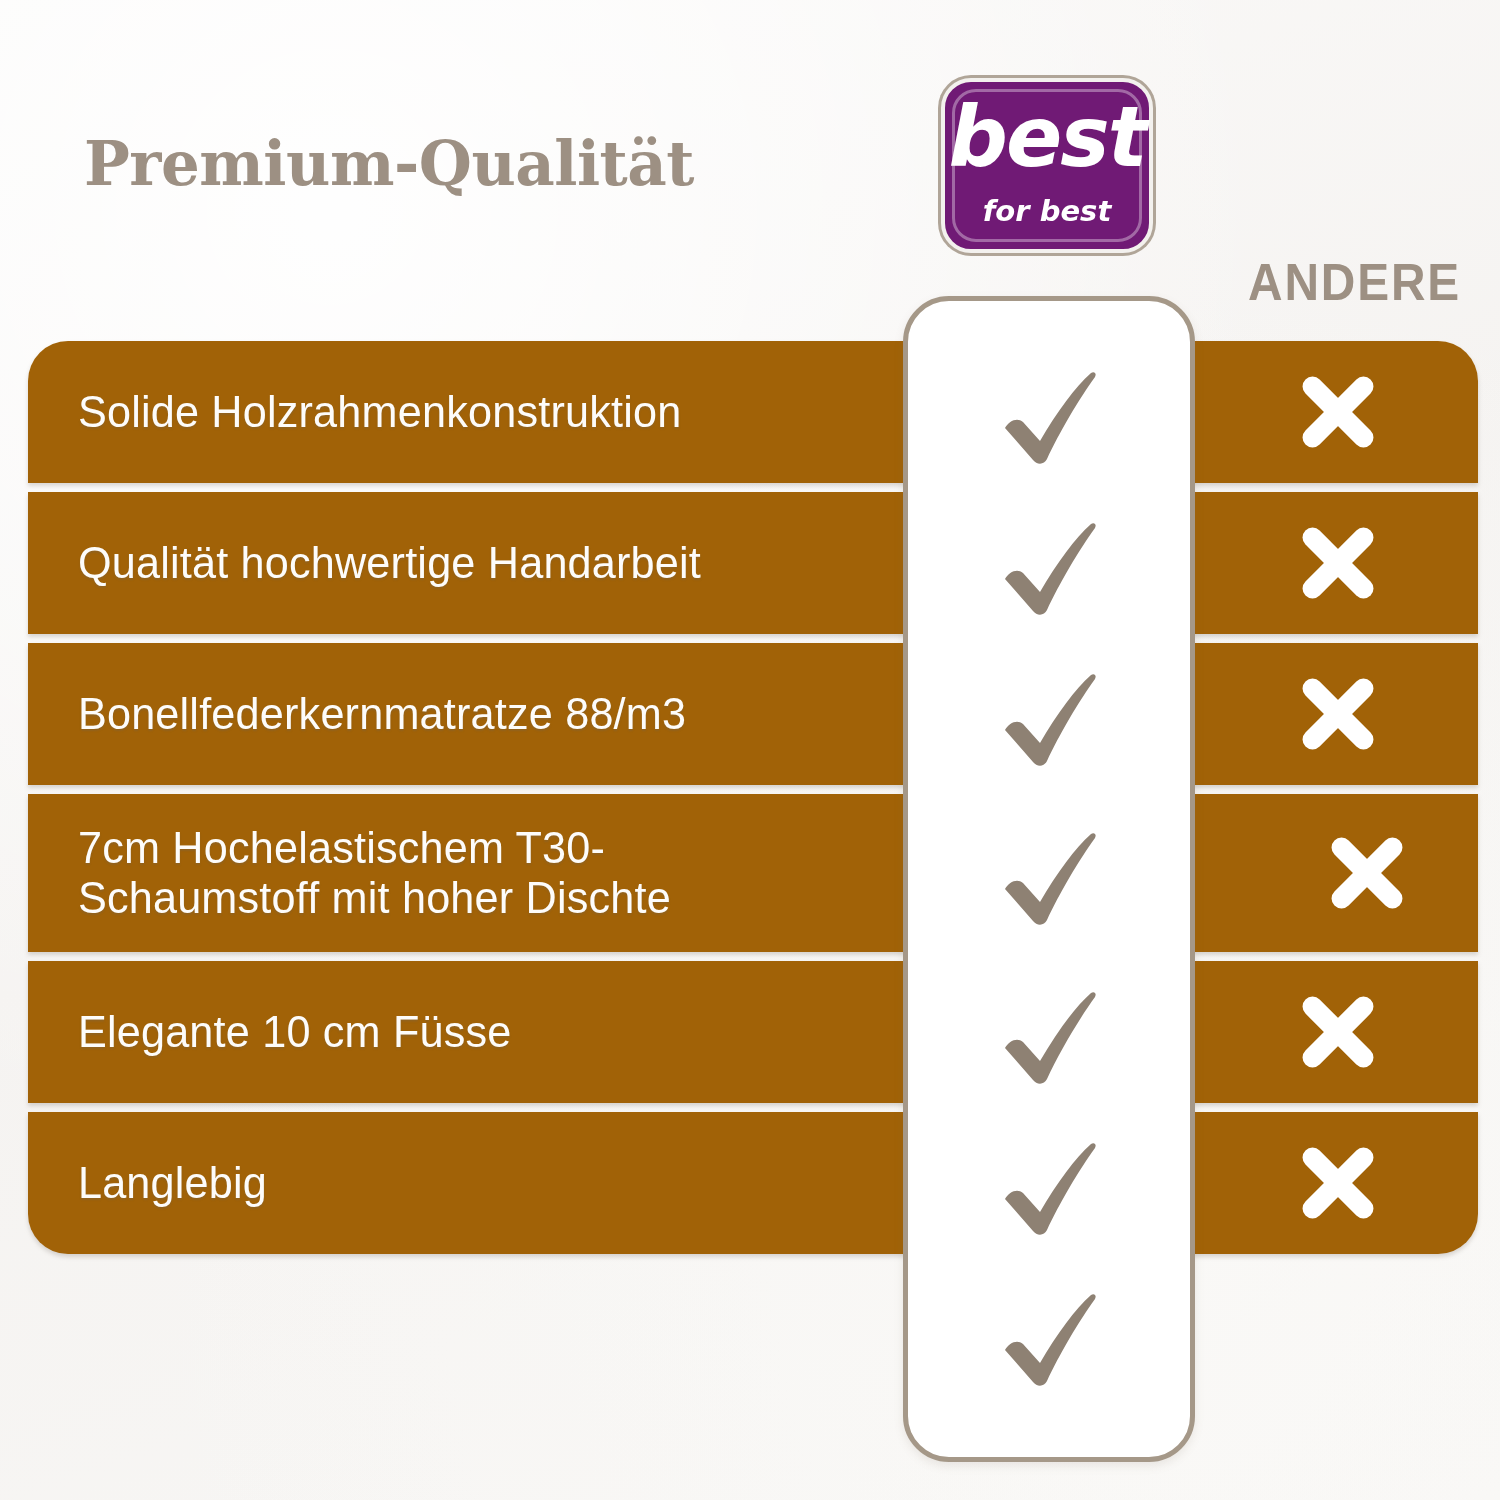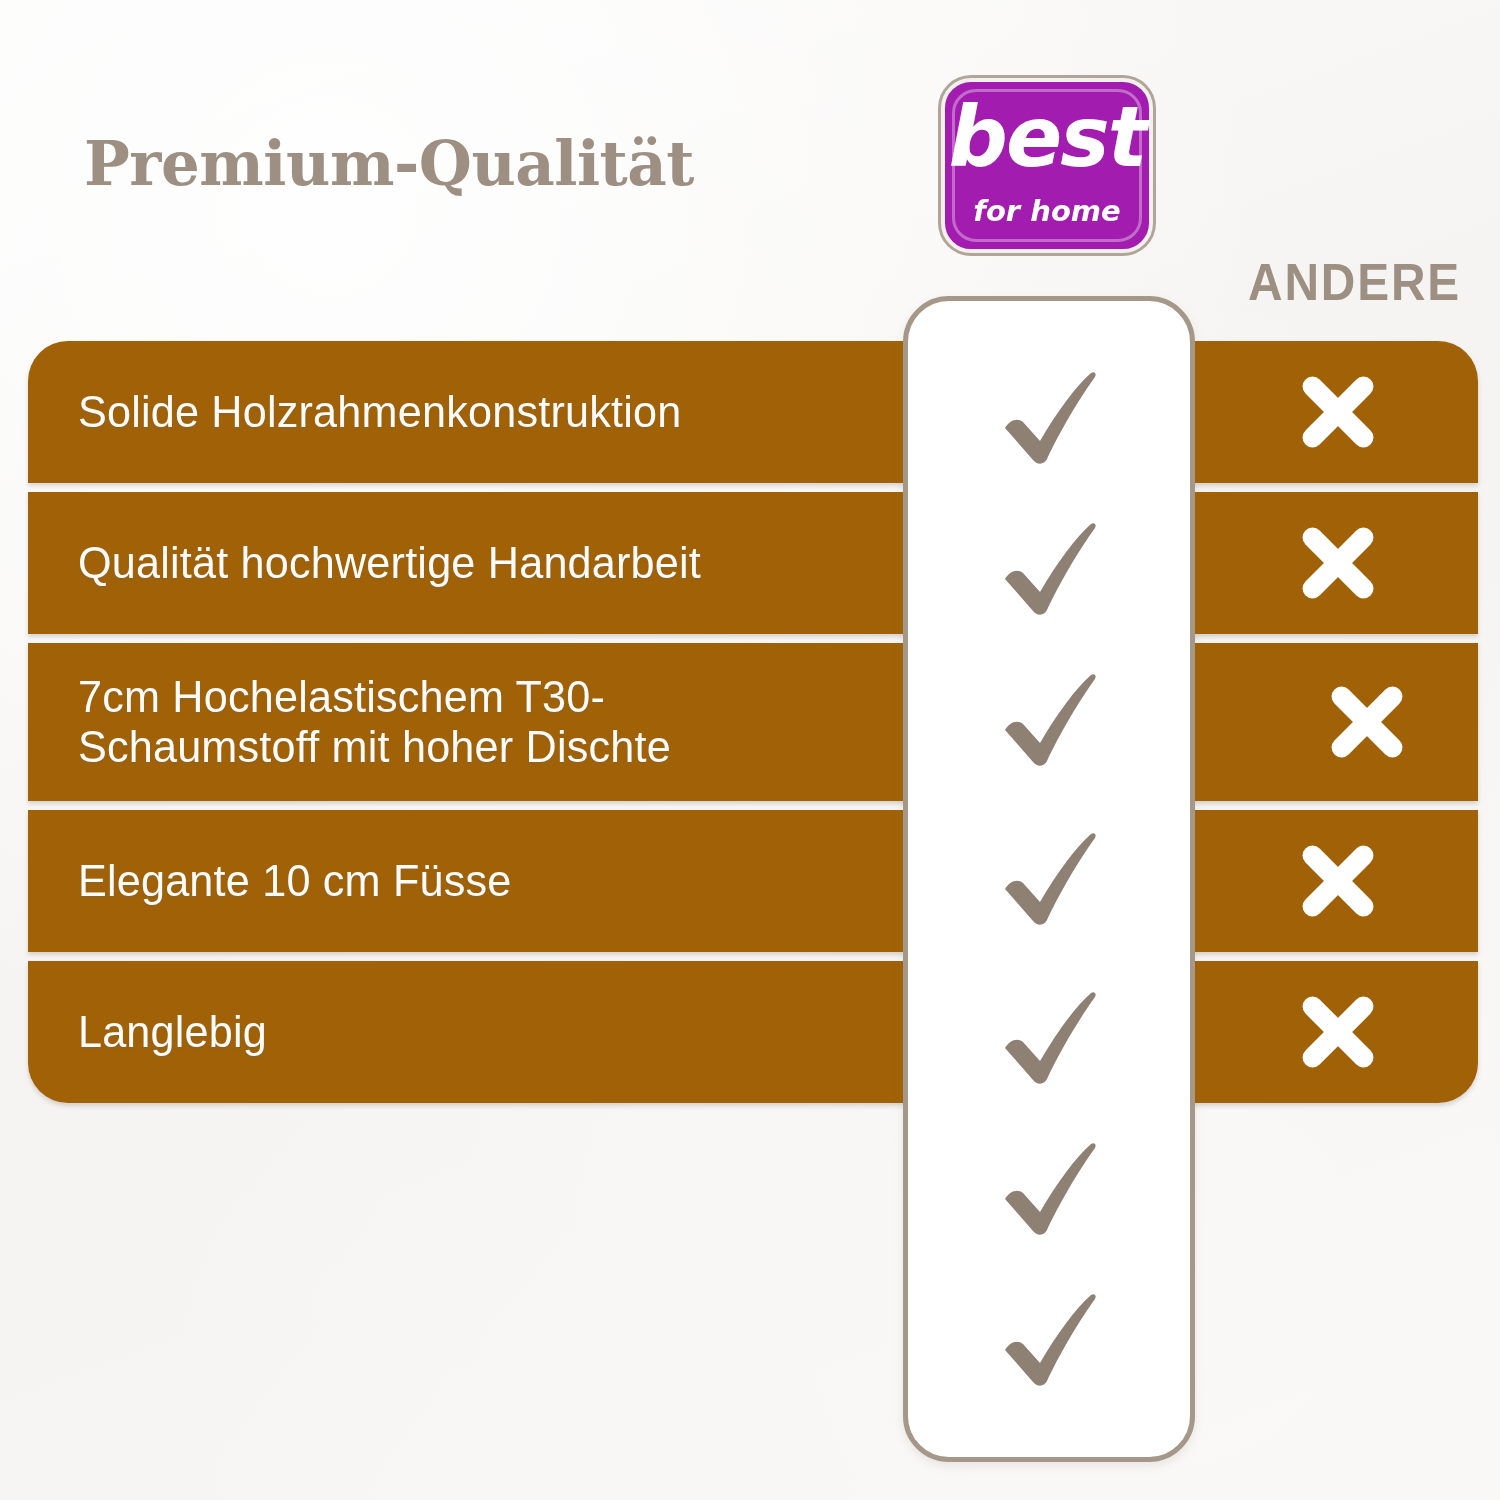--- a/index.html
+++ b/index.html
@@ -39,21 +39,21 @@
     letter-spacing:-0.5px;
     color:#9d9083;
     white-space:nowrap;
   }
 
   
   .logo-badge {
     position:absolute;
     left:941px; top:78px;
     width:212px; height:175px;
-    background:#a21caf;
+    background:#701a75;
     border:4px solid #f3f1ee;
     border-radius:30px;
     box-shadow:0 0 0 3px #b0a598;
   }
   .logo-inner{
     position:absolute; inset:7px;
     border:3px solid rgba(255,255,255,.35);
     border-radius:24px;
   }
   .logo-best{
@@ -178,21 +178,21 @@
 </head>
 <body>
 
 <div id="stage">
 
   <div class="title">Premium-Qualität</div>
 
   <div class="logo-badge">
     <div class="logo-inner"></div>
     <div class="logo-best">best</div>
-    <div class="logo-sub">for home</div>
+    <div class="logo-sub">for best</div>
   </div>
 
   <div class="andere">ANDERE</div>
 
   <div id="rows">
       <div class="row h-reg first">
         <div class="label">Solide Holzrahmenkonstruktion</div>
         <div class="cell-check"></div>
         <div class="cell-cross">
           <div class="cross">
@@ -204,20 +204,30 @@
       <div class="row h-reg">
         <div class="label">Qualität hochwertige Handarbeit</div>
         <div class="cell-check"></div>
         <div class="cell-cross">
           <div class="cross">
             <span class="a"></span>
             <span class="b"></span>
           </div>
         </div>
       </div>
+      <div class="row h-reg">
+        <div class="label">Bonellfederkernmatratze 88/m3</div>
+        <div class="cell-check"></div>
+        <div class="cell-cross">
+          <div class="cross">
+            <span class="a"></span>
+            <span class="b"></span>
+          </div>
+        </div>
+      </div>
       <div class="row h-tall">
         <div class="label">7cm Hochelastischem T30-<br>Schaumstoff mit hoher Dischte</div>
         <div class="cell-check"></div>
         <div class="cell-cross">
           <div class="cross">
             <span class="a"></span>
             <span class="b"></span>
           </div>
         </div>
       </div>

